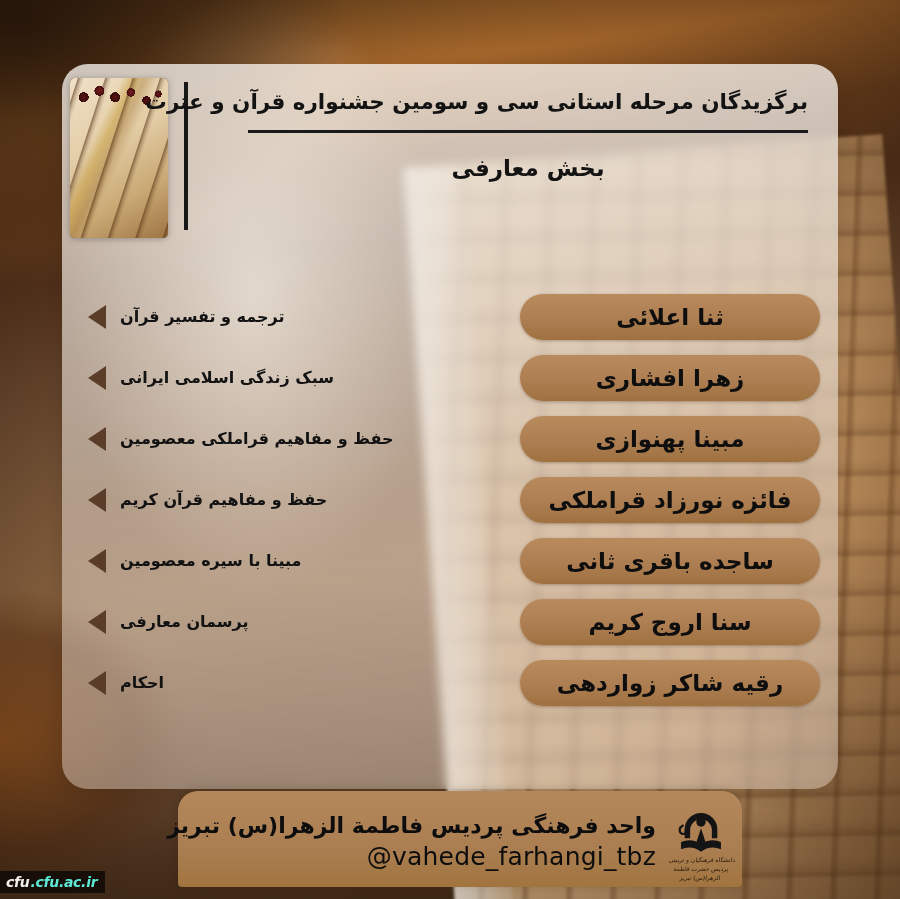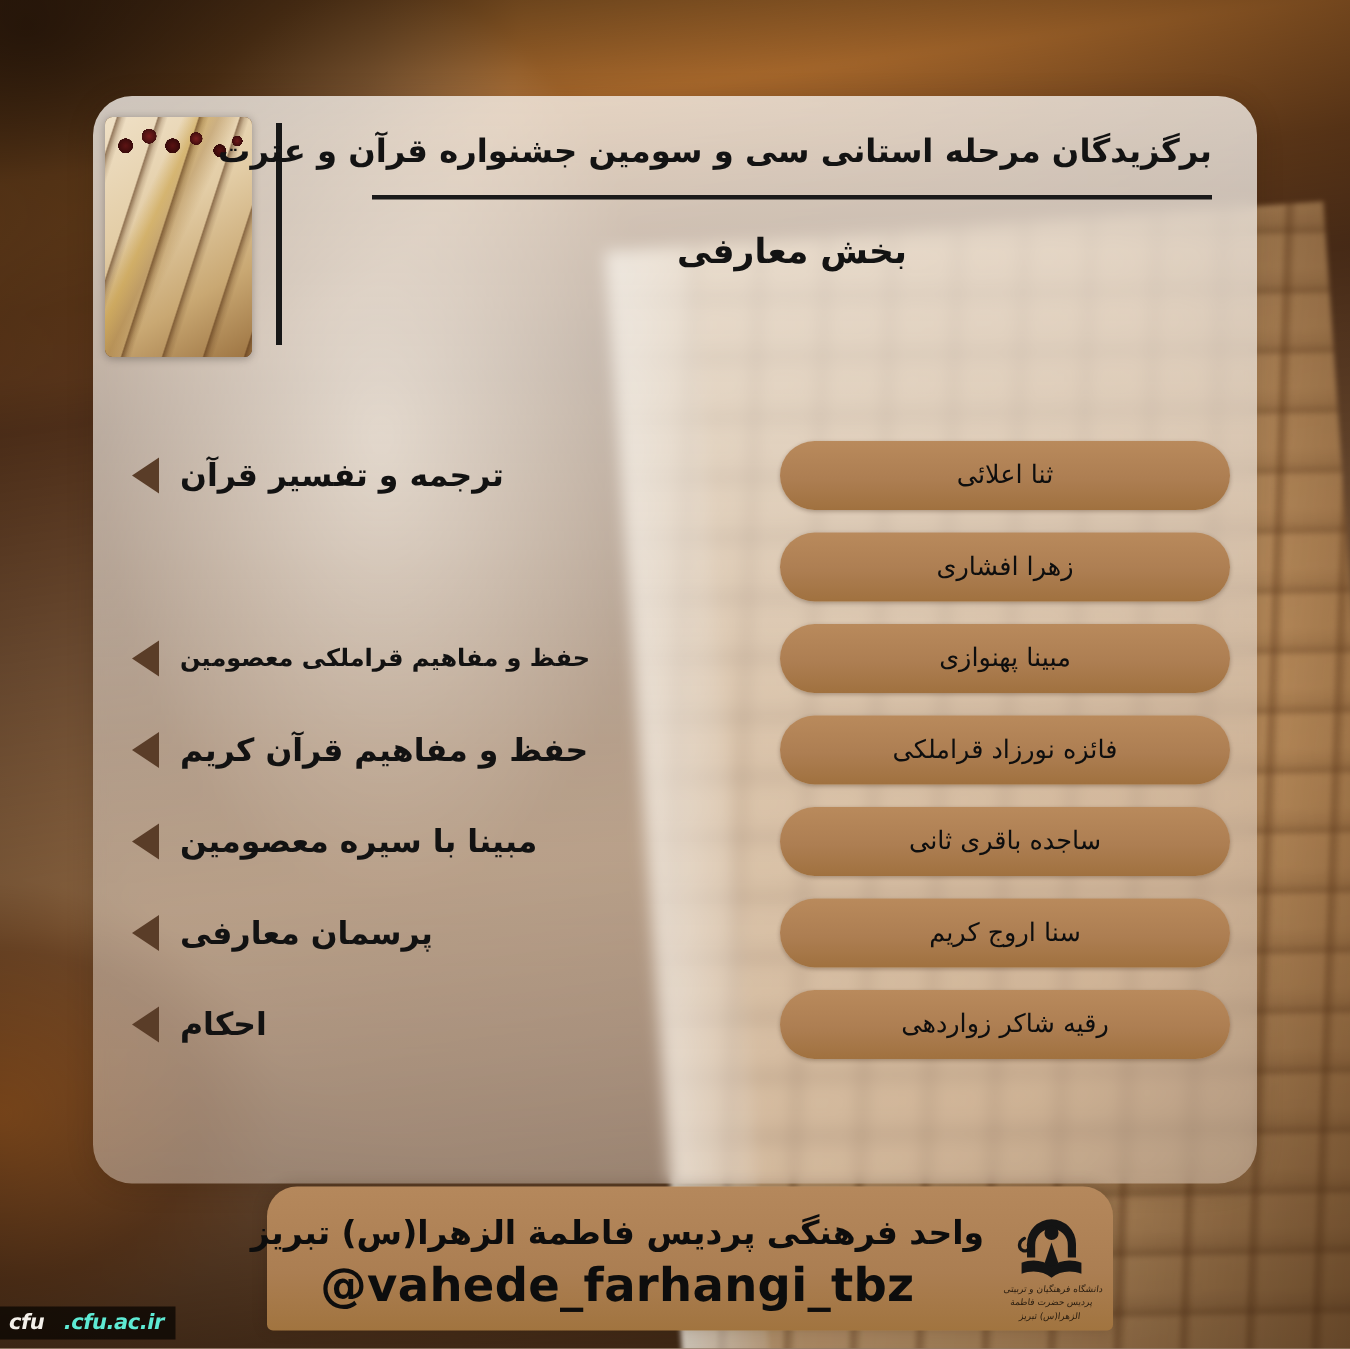--- a/index.html
+++ b/index.html
@@ -219,22 +219,22 @@
     border-radius: 23px;
     background: linear-gradient(180deg, #b98a5c 0%, #ad7e52 55%, #a0713f 100%);
     box-shadow: 0 1px 3px rgba(45,24,8,0.30);
     display: flex;
     align-items: center;
     justify-content: center;
     margin-left: 74px;
   }
 
   .name-pill span {
-    font-size: 17px;
-    font-weight: 400;
+    font-size: 23px;
+    font-weight: 700;
     color: #0e0e0e;
     direction: rtl;
     white-space: nowrap;
   }
 
   .cat-wrap {
     flex: 1;
     display: flex;
     flex-direction: row-reverse;
     align-items: center;
@@ -244,21 +244,21 @@
 
   .cat-arrow {
     width: 0; height: 0;
     border-top: 12px solid transparent;
     border-bottom: 12px solid transparent;
     border-right: 18px solid #5a3d28;
     flex: 0 0 auto;
   }
 
   .cat-label {
-    font-size: 21px;
+    font-size: 16px;
     font-weight: 700;
     color: #121212;
     direction: rtl;
     white-space: nowrap;
   }
 
   .cat-label.small { font-size: 16px; }
 
   
   .footer {
@@ -310,43 +310,44 @@
   }
 
   .footer-line1 {
     font-size: 22px;
     font-weight: 700;
     color: #0d0d0d;
     white-space: nowrap;
   }
 
   .footer-line2 {
-    font-size: 31px;
-    font-weight: 700;
+    font-size: 25px;
+    font-weight: 400;
     color: #0d0d0d;
     direction: ltr;
     margin-top: 4px;
     letter-spacing: 0.2px;
+    text-align: right;
   }
 
   
   .watermark {
     position: absolute;
     left: 0;
     bottom: 6px;
     padding: 3px 8px 3px 6px;
     background: rgba(10,6,3,0.78);
     font-style: italic;
     font-weight: 700;
     font-size: 14px;
     letter-spacing: -0.3px;
     direction: ltr;
     display: flex;
     align-items: baseline;
-    gap: 13px;
+    gap: 1px;
   }
   .watermark .wm-a { color: #f4f0ea; }
   .watermark .wm-b { color: #5eead4; }
 </style>
 </head>
 <body>
 
 <div class="poster">
 
   <div class="bg-photo"></div>
@@ -380,20 +381,24 @@
         <div class="cat-wrap">
           <div class="cat-arrow"></div>
           <div class="cat-label">ترجمه و تفسیر قرآن</div>
         </div>
       </div>
 
       <div class="row">
         <div class="name-pill">
           <span>زهرا افشاری</span>
         </div>
+        <div class="cat-wrap">
+          <div class="cat-arrow"></div>
+          <div class="cat-label">سبک زندگی اسلامی ایرانی</div>
+        </div>
       </div>
 
       <div class="row">
         <div class="name-pill">
           <span>مبینا پهنوازی</span>
         </div>
         <div class="cat-wrap">
           <div class="cat-arrow"></div>
           <div class="cat-label small">حفظ و مفاهیم قراملکی معصومین</div>
         </div>

